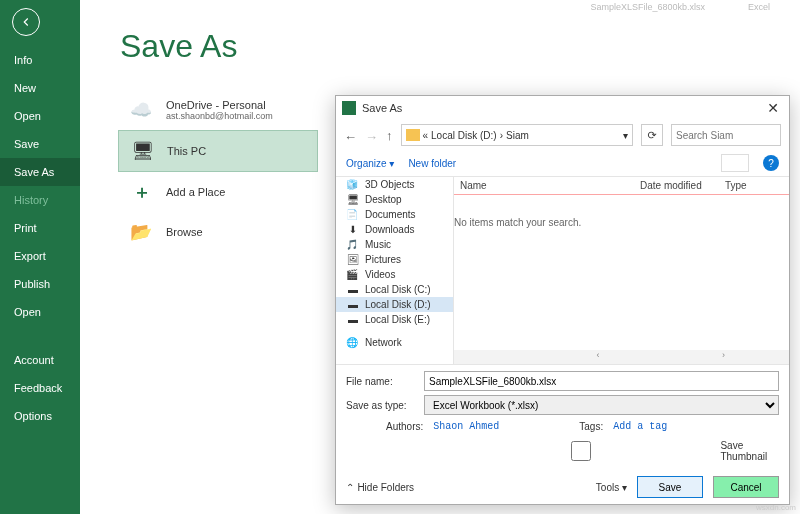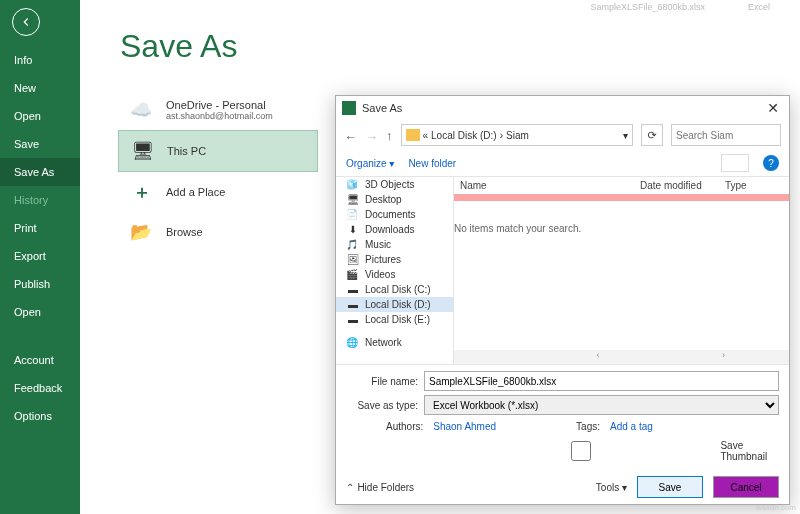--- a/index.html
+++ b/index.html
@@ -46,40 +46,40 @@
 .dlg-tb .help { width: 16px; height: 16px; border-radius: 50%; background: #0b78d4; color: #fff; font-size: 10px; display: flex; align-items: center; justify-content: center; cursor: pointer; }
 
 .dlg-body { flex: 1; display: flex; border-bottom: 1px solid #e5e5e5; overflow: hidden; }
 .tree { width: 118px; border-right: 1px solid #e5e5e5; overflow-y: auto; font-size: 10px; }
 .titem { display: flex; align-items: center; gap: 5px; padding: 2px 4px 2px 10px; cursor: pointer; white-space: nowrap; }
 .titem.sel { background: #d6e6f5; }
 .titem .ic { width: 14px; text-align: center; }
 .titem.net { margin-top: 8px; }
 
 .files { flex: 1; position: relative; font-size: 10px; }
-.fhdr { display: flex; border-bottom: 7px solid #fca5a5; }
+.fhdr { display: flex; border-bottom: 1px solid #fca5a5; }
 .fhdr div { padding: 3px 6px; color: #444; }
 .fhdr .c1 { width: 180px; }
 .fhdr .c2 { width: 85px; }
 .fhdr .c3 { flex: 1; }
 .empty { color: #666; padding-top: 22px; }
 .sbx { position: absolute; bottom: 0; left: 0; right: 0; height: 14px; background: #f3f3f3; }
 .sbx::after { content: "‹ ›"; float: right; font-size: 9px; color: #888; padding-right: 4px; letter-spacing: 60px; }
 
 .dlg-form { padding: 6px 10px; display: grid; grid-template-columns: 72px 1fr; row-gap: 4px; column-gap: 6px; align-items: center; font-size: 10px; }
-.dlg-form label { text-align: right; }
+.dlg-form label { }
 .dlg-form input, .dlg-form select { width: 100%; border: 1px solid #aaa; height: 20px; font-size: 10px; padding: 0 4px; }
 .meta { grid-column: 1 / 3; display: flex; gap: 10px; padding: 2px 0 2px 40px; }
-.meta .v { color: #1060c9; cursor: pointer; }
+.meta .v { color: #1060c9; cursor: pointer; font-family: Liberation Mono, monospace; }
 .thumb { grid-column: 1 / 3; padding: 2px 0 2px 100px; display: flex; align-items: center; gap: 4px; }
 
 .dlg-foot { display: flex; align-items: center; padding: 6px 10px; gap: 10px; font-size: 10px; }
 .dlg-foot .hf { cursor: pointer; display: flex; align-items: center; gap: 3px; }
 .dlg-foot .sp { flex: 1; }
-.btn { width: 66px; height: 22px; border: 1px solid #999; background: #a21caf; cursor: pointer; font-size: 10px; }
+.btn { width: 66px; height: 22px; border: 1px solid #999; background: #86efac; cursor: pointer; font-size: 10px; }
 .btn.pri { border: 1px solid #0b78d4; background: #e5f1fb; }
 
 .topbar-hint { position: absolute; top: 2px; right: 95px; font-size: 9px; color: #bbb; }
 .signin { position: absolute; top: 2px; right: 30px; font-size: 9px; color: #bbb; }
 .watermark { position: absolute; bottom: 2px; right: 4px; font-size: 8px; color: #ccc; }
 </style>
 </head>
 <body>
 
 <div class="sidebar">

